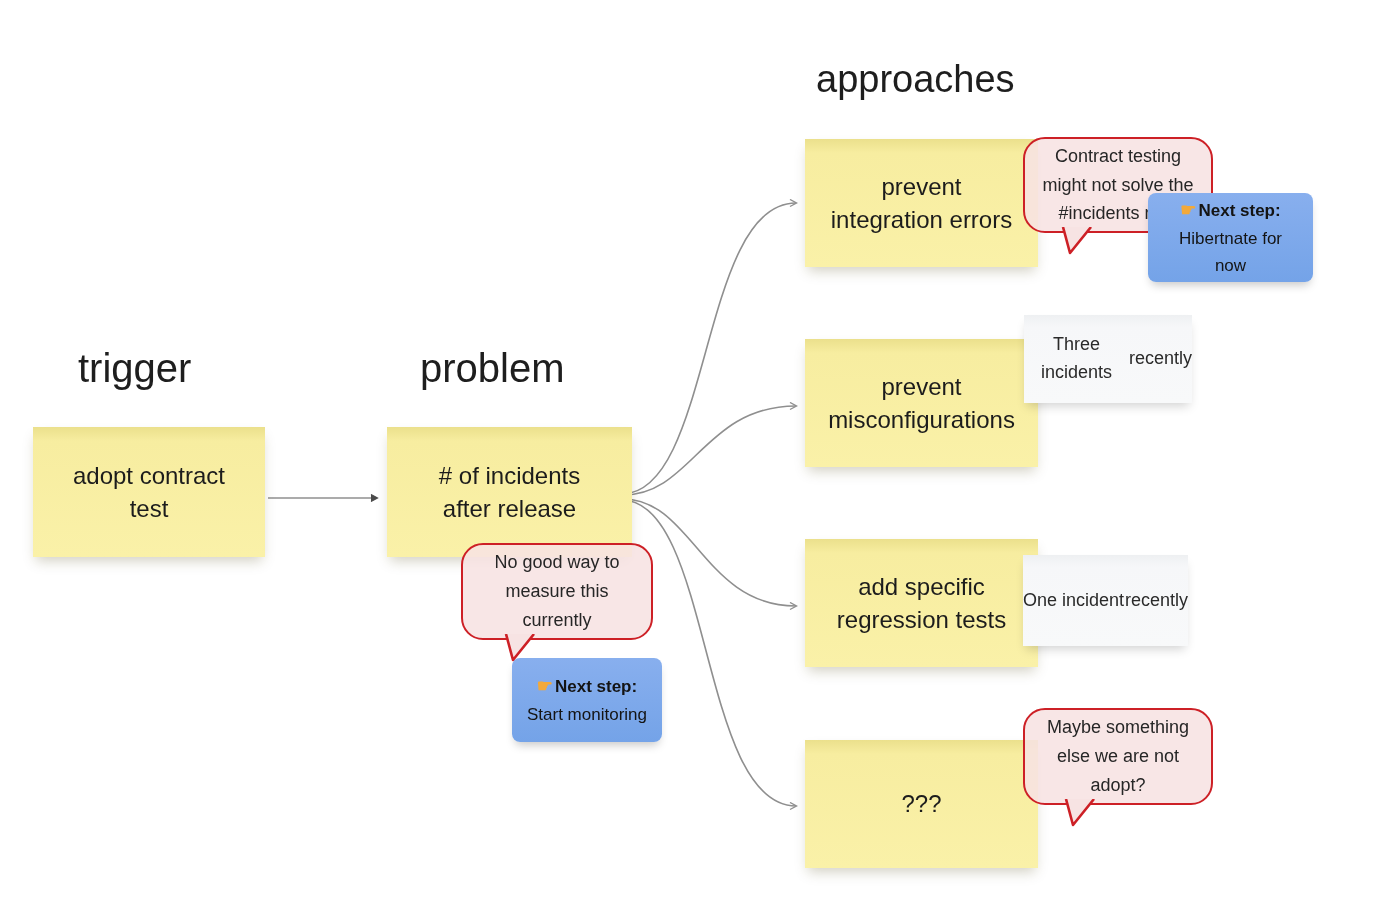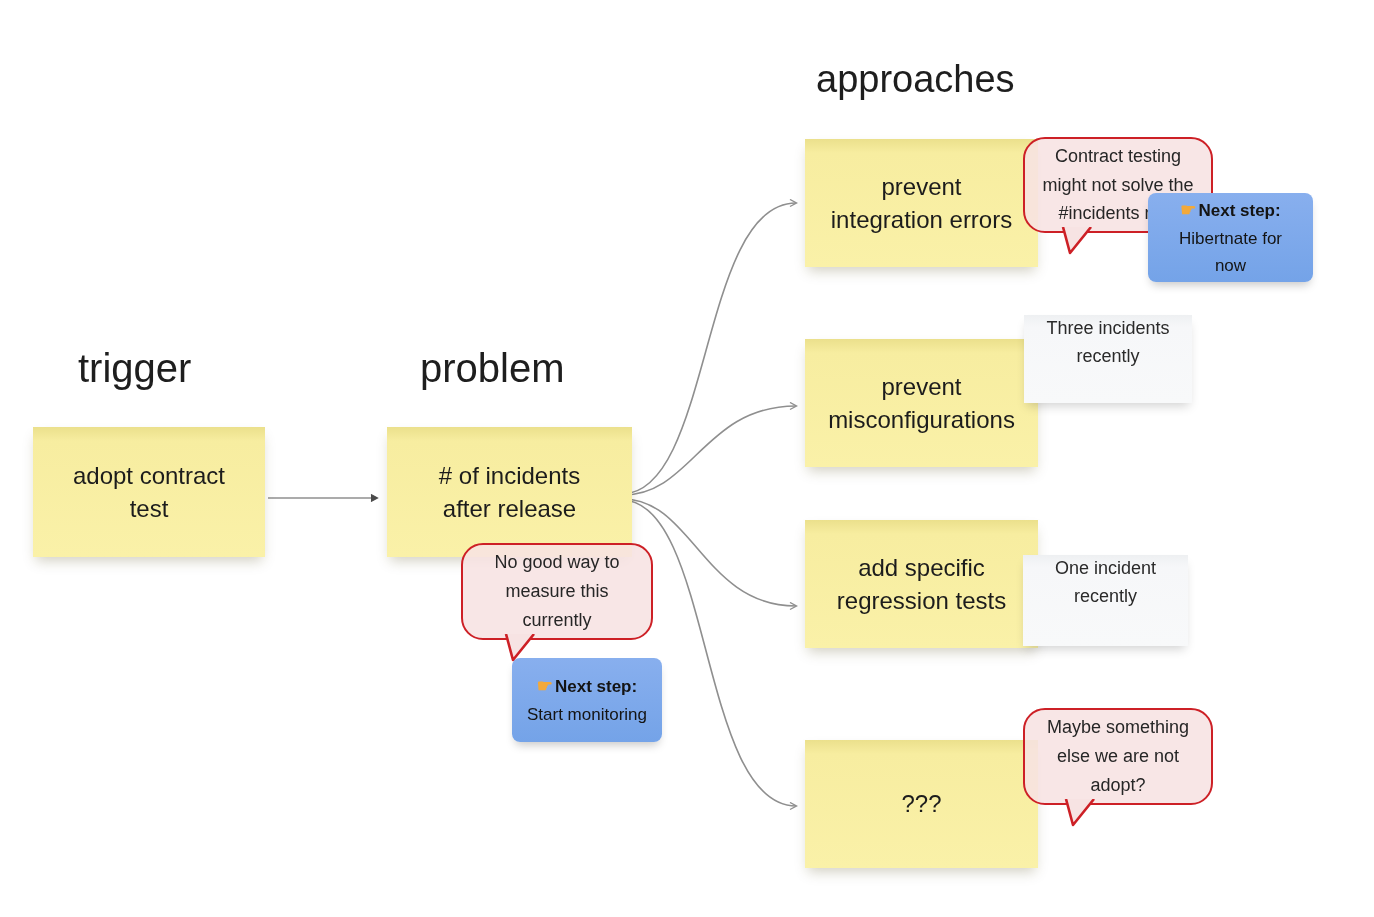--- a/index.html
+++ b/index.html
@@ -16,21 +16,21 @@
     position:absolute; width:233px; height:128px;
     background:linear-gradient(180deg,#ebe08c 0px,#f7eda0 14px,#faf1a8 100%);
     box-shadow:0 7px 12px -3px rgba(80,70,20,0.25);
     display:flex; flex-direction:column; align-items:center; justify-content:center;
     text-align:right; font-size:24px; line-height:1.38; color:#1c1c1c;
   }
   .gray-note {
     position:absolute;
     background:linear-gradient(180deg,#eef0f2 0px,#f6f7f9 12px,#f8f9fa 100%);
     box-shadow:0 6px 10px -3px rgba(0,0,0,0.18);
-    display:flex; flex-direction:column; align-items:center; justify-content:flex-start;
+    display:flex; flex-direction:row; align-items:center; justify-content:space-between;
     text-align:center; font-size:18px; line-height:1.55; color:#2a2a2a;
   }
   .blue-note {
     position:absolute;
     background:linear-gradient(180deg,#88afee 0px,#74a3e8 100%);
     box-shadow:0 6px 10px -3px rgba(0,0,0,0.22);
     border-radius:8px;
     display:flex; flex-direction:column; align-items:center; justify-content:center;
     text-align:center; font-size:17px; line-height:1.6; color:#141414;
   }
@@ -122,21 +122,21 @@
   <div class="sticky" style="left:805px; top:339px;">
     <div>prevent</div>
     <div>misconfigurations</div>
   </div>
 
   <div class="gray-note" style="left:1024px; top:315px; width:168px; height:88px;">
     <div>Three incidents</div>
     <div>recently</div>
   </div>
 
-  <div class="sticky" style="left:805px; top:520px;">
+  <div class="sticky" style="left:805px; top:539px;">
     <div>add specific</div>
     <div>regression tests</div>
   </div>
 
   <div class="gray-note" style="left:1023px; top:555px; width:165px; height:91px;">
     <div>One incident</div>
     <div>recently</div>
   </div>
 
   <div class="sticky" style="left:805px; top:740px;">

